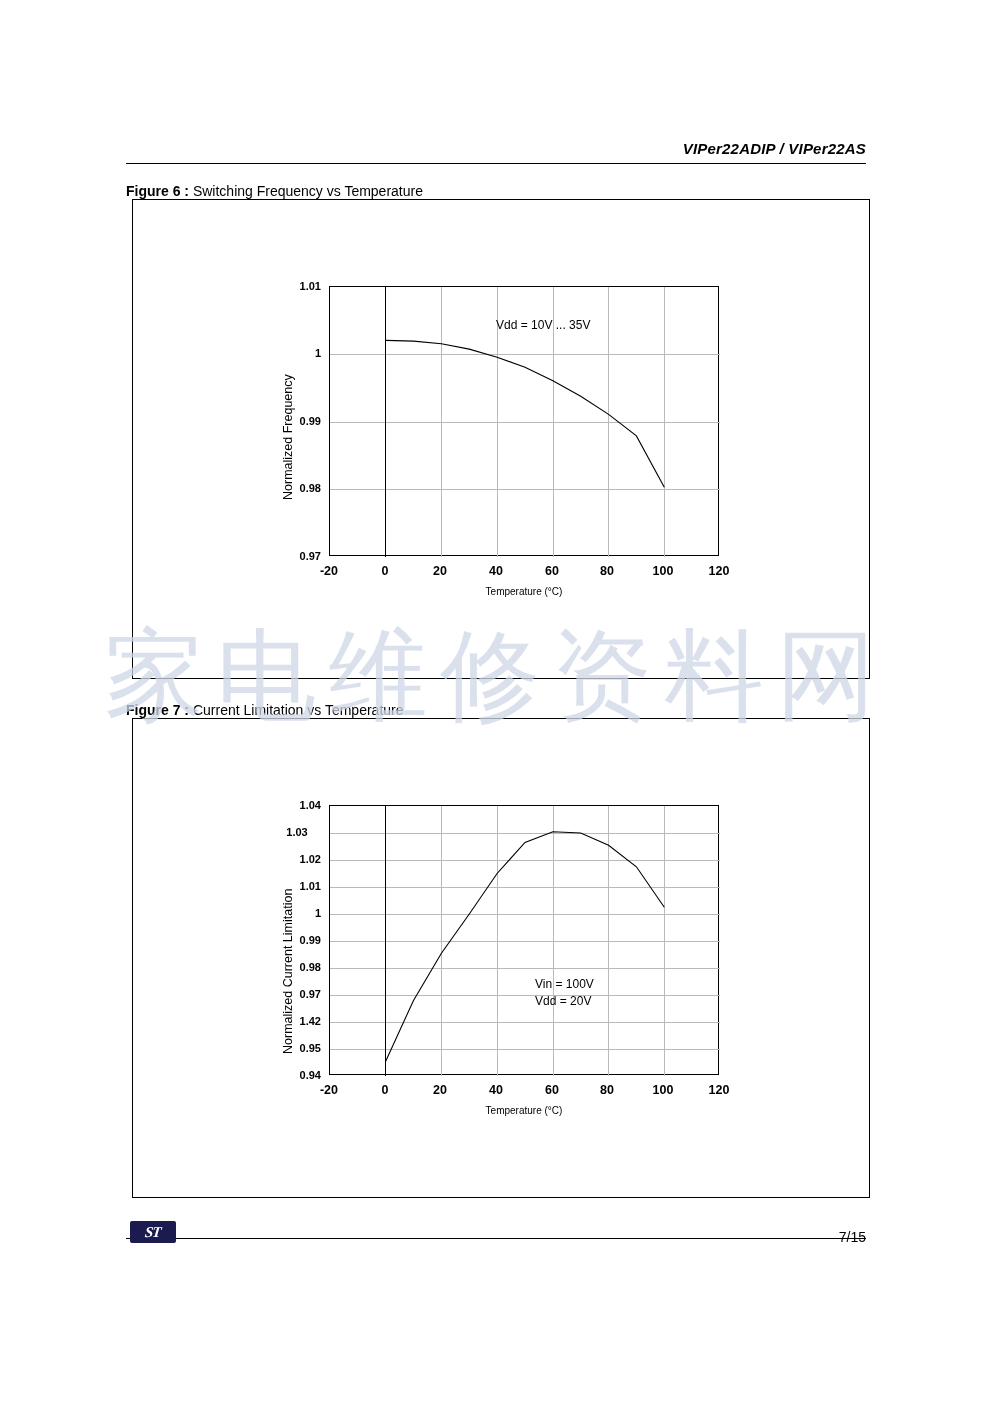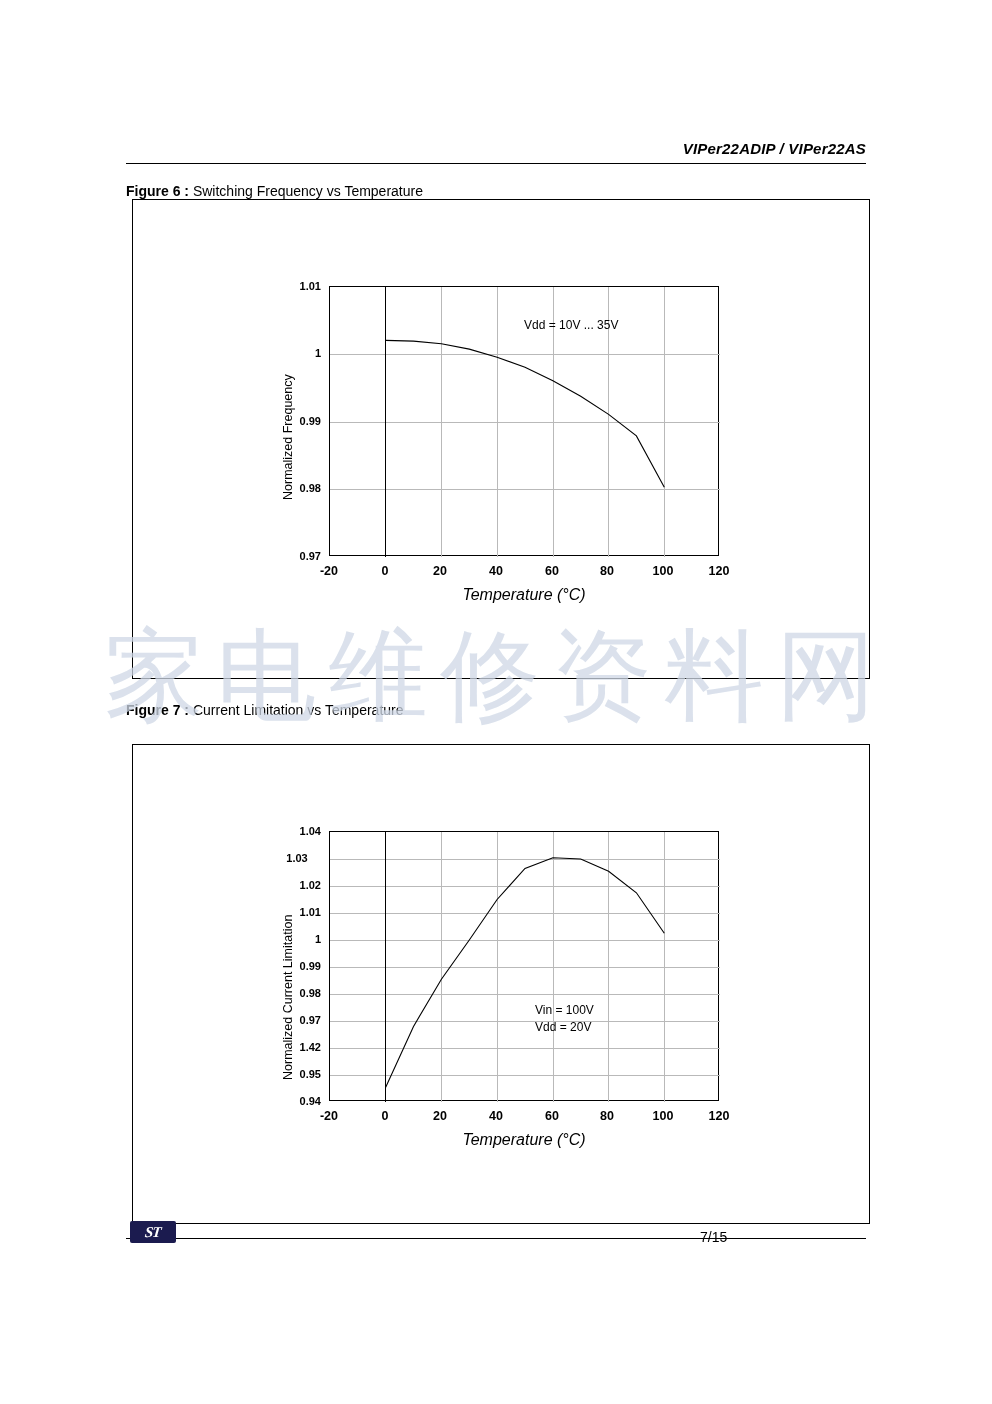--- a/index.html
+++ b/index.html
@@ -49,21 +49,21 @@
   #caption6 { left: 126px; top: 183px; }
   #caption7 { left: 126px; top: 702px; }
 
   
   .fig-box {
     position: absolute;
     border: 1px solid #000;
     background: transparent;
   }
   #figbox6 { left: 132px; top: 199px; width: 736px; height: 478px; }
-  #figbox7 { left: 132px; top: 718px; width: 736px; height: 478px; margin-top: 26px; }
+  #figbox7 { left: 132px; top: 718px; width: 736px; height: 478px; }
 
   
   .chart {
     position: absolute;
   }
   .plot {
     position: absolute;
     border: 1px solid #000;
     box-sizing: border-box;
   }
@@ -97,24 +97,23 @@
   }
   .ylabel {
     position: absolute;
     font-size: 12.5px;
     transform-origin: 0 0;
     transform: rotate(-90deg);
     white-space: nowrap;
   }
   .xlabel {
     position: absolute;
-    font-size: 16px;
+    font-size: 10px;
     text-align: center;
     white-space: nowrap;
-    font-style: italic;
   }
   .annot {
     position: absolute;
     font-size: 12px;
     white-space: nowrap;
     line-height: 17px;
   }
   svg.curve {
     position: absolute;
     overflow: visible;
@@ -165,20 +164,21 @@
     font-weight: bold;
     font-size: 15px;
     letter-spacing: -1px;
     transform: skewX(-6deg);
   }
   .page-num {
     position: absolute;
     left: 700px;
     top: 1229px;
     width: 166px;
+    text-align: right;
     font-size: 14px;
   }
 </style>
 </head>
 <body>
 
 <div class="page-header">VIPer22ADIP / VIPer22AS</div>
 <div class="header-rule"></div>
 
 <div class="fig-caption" id="caption6">
@@ -220,21 +220,21 @@
     <div class="xtick" style="left:307px;top:364px;">20</div>
     <div class="xtick" style="left:363px;top:364px;">40</div>
     <div class="xtick" style="left:419px;top:364px;">60</div>
     <div class="xtick" style="left:474px;top:364px;">80</div>
     <div class="xtick" style="left:530px;top:364px;">100</div>
     <div class="xtick" style="left:586px;top:364px;">120</div>
 
     <div class="ylabel" style="left:148px;top:300px;">Normalized Frequency</div>
     <div class="xlabel" style="left:296px;top:386px;width:190px;">Temperature (°C)</div>
 
-    <div class="annot" style="left:363px;top:117px;margin-left:28px;">Vdd = 10V ... 35V</div>
+    <div class="annot" style="left:363px;top:117px;">Vdd = 10V ... 35V</div>
   </div>
 </div>
 
 <div class="fig-caption" id="caption7">
   <span class="lbl">Figure 7 :</span>
   <span>Current Limitation vs Temperature</span>
 </div>
 
 <div class="fig-box" id="figbox7">
   <div class="chart" style="left:0;top:0;width:736px;height:478px;">

